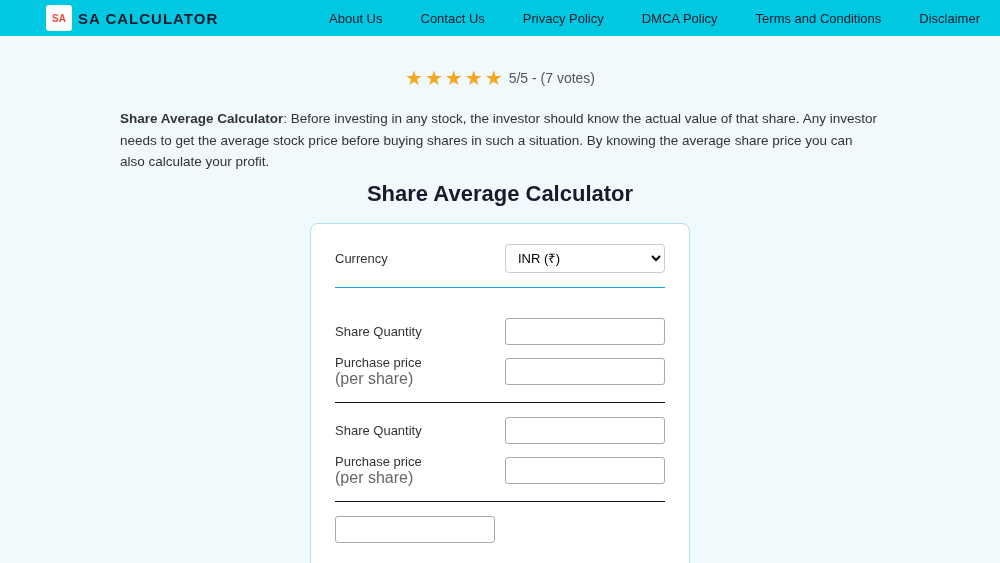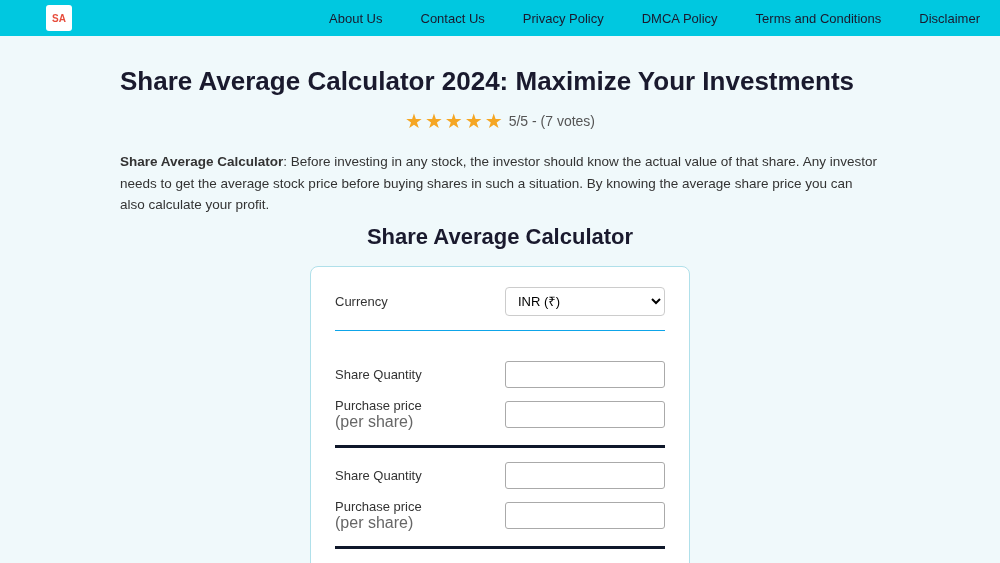--- a/index.html
+++ b/index.html
@@ -139,21 +139,21 @@
       border-radius: 4px;
       font-size: 13px;
       background: white;
       cursor: pointer;
       appearance: auto;
     }
 
     
     .share-group {
       padding: 14px 0;
-      border-bottom: 3px solid #0f172a;
+      border-bottom: 1px solid #0f172a;
     }
     .share-group:last-child {
       border-bottom: none;
     }
     .field-row {
       display: flex;
       align-items: center;
       justify-content: space-between;
       margin-bottom: 10px;
     }
@@ -177,34 +177,34 @@
       border-radius: 3px;
       font-size: 13px;
     }
   </style>
 </head>
 <body>
 
 <header>
   <div class="logo-area">
     <div class="logo-icon">SA</div>
+    <span class="logo-text">SA CALCULATOR</span>
   </div>
   <nav>
     <a href="#">About Us</a>
     <a href="#">Contact Us</a>
     <a href="#">Privacy Policy</a>
     <a href="#">DMCA Policy</a>
     <a href="#">Terms and Conditions</a>
     <a href="#">Disclaimer</a>
   </nav>
 </header>
 
 <main>
 
-  <h1 class="page-title">Share Average Calculator 2024: Maximize Your Investments</h1>
 
   <div class="rating-row">
     <div class="stars">
       <span class="star">★</span>
       <span class="star">★</span>
       <span class="star">★</span>
       <span class="star">★</span>
       <span class="star">★</span>
     </div>
     <span class="rating-text">

